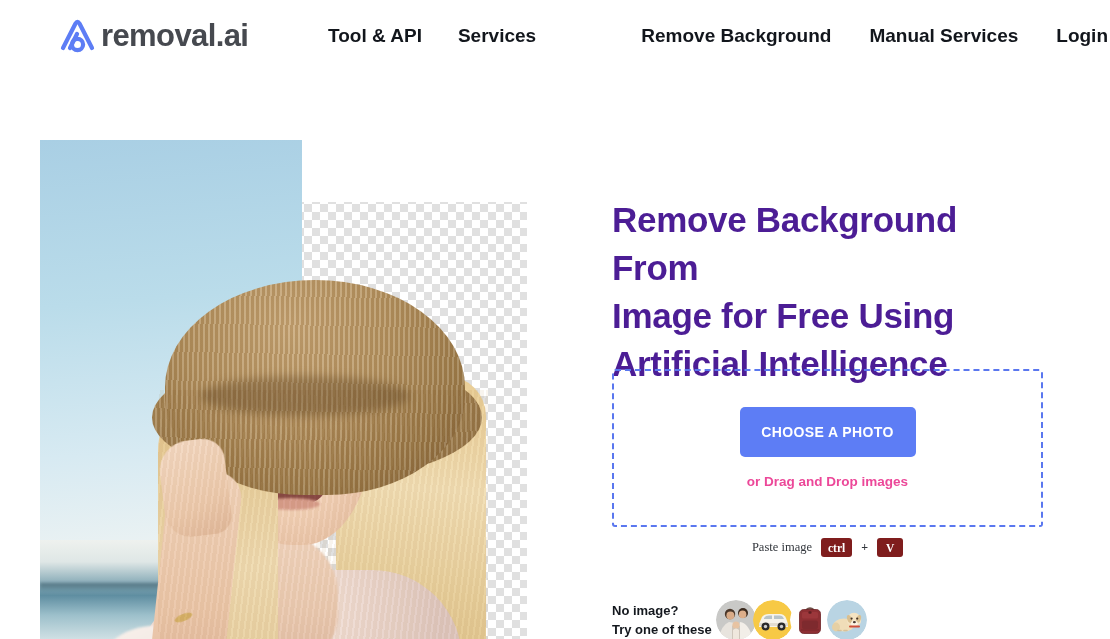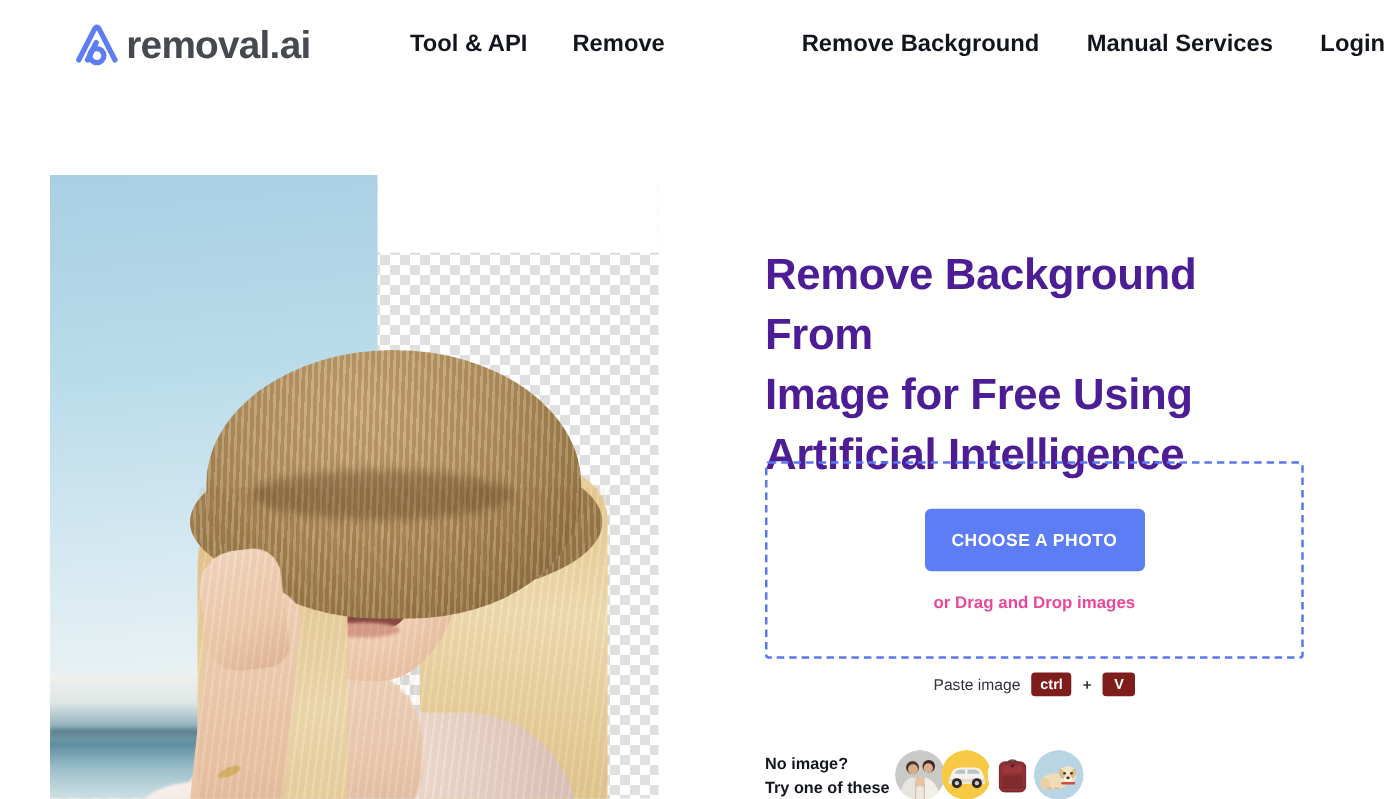--- a/index.html
+++ b/index.html
@@ -338,20 +338,21 @@
 
   .paste-row {
     position: absolute;
     left: 612px;
     top: 538px;
     width: 431px;
     display: flex;
     align-items: center;
     justify-content: center;
     gap: 9px;
+    font-family: Liberation Serif, serif;
   }
   .paste-label {
     font-size: 12.5px;
     color: #32363c;
     font-weight: normal;
   }
   .kbd {
     display: inline-flex;
     align-items: center;
     justify-content: center;
@@ -414,21 +415,21 @@
           <path d="M14 33 L21 19"></path>
         </g>
         <circle cx="21.5" cy="29.5" r="5.6" fill="none" stroke="#5d7df5" stroke-width="4.2"></circle>
       </svg>
     </span>
     <span class="brand-text">removal.ai</span>
   </a>
 
   <nav class="nav-left">
     <a class="nav-link" href="#">Tool &amp; API</a>
-    <a class="nav-link" href="#">Remove</a>
+    <a class="nav-link" href="#">Services</a>
   </nav>
 
   <nav class="nav-right">
     <a class="nav-link" href="#">Remove Background</a>
     <a class="nav-link" href="#">Manual Services</a>
     <a class="nav-link" href="#">Login</a>
   </nav>
 
 </header>
 

